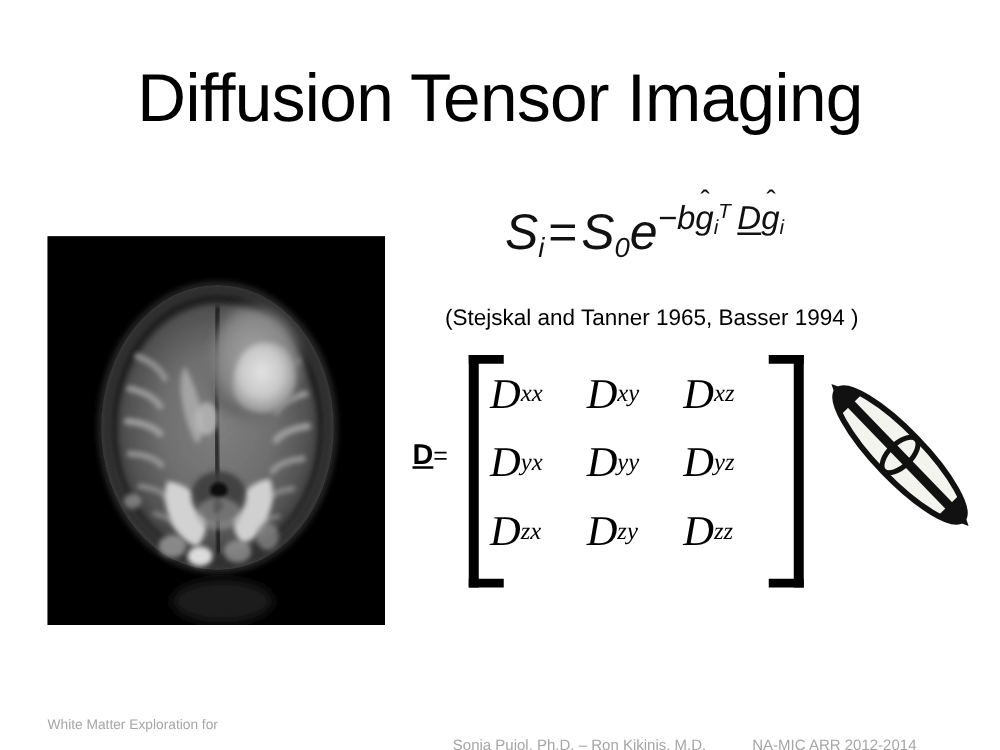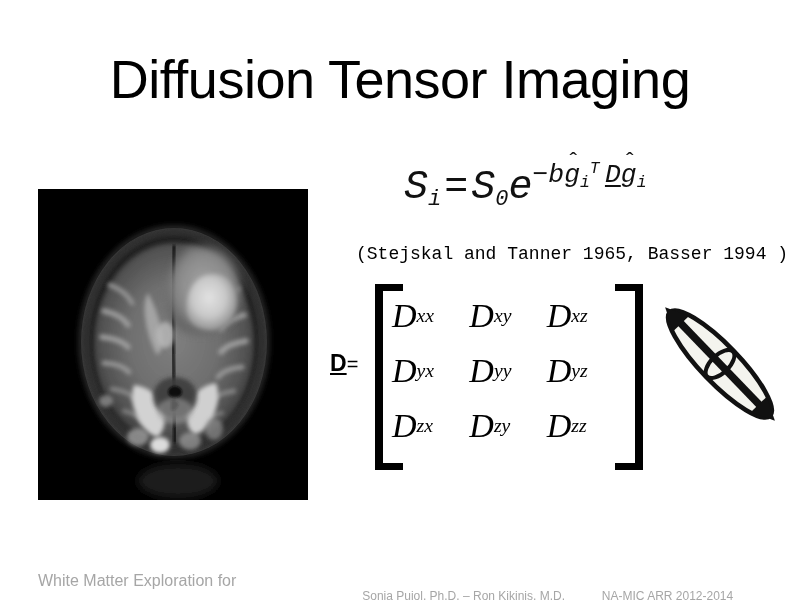--- a/index.html
+++ b/index.html
@@ -58,21 +58,21 @@
     height: 311px;
   }
 
   
   #equation {
     position: absolute;
     left: 404px;
     top: 137px;
     width: 350px;
     height: 62px;
-    font-family: Liberation Mono, monospace;
+    font-family: Liberation Sans, sans-serif;
     font-style: italic;
     font-size: 40px;
     color: #111111;
     white-space: nowrap;
     line-height: 1;
   }
   #equation .sub {
     font-size: 0.55em;
     vertical-align: -0.30em;
     font-style: italic;
@@ -110,21 +110,21 @@
     font-size: 0.85em;
     line-height: 1;
   }
 
   
   #citation {
     position: absolute;
     left: 356px;
     top: 218px;
     width: 400px;
-    font-family: Liberation Mono, monospace;
+    font-family: Liberation Sans, sans-serif;
     font-size: 18px;
     line-height: 24px;
     color: #000000;
     white-space: nowrap;
   }
 
   
   #tensor-block {
     position: absolute;
     left: 330px;
@@ -204,21 +204,21 @@
   }
   #ellipsoid-svg { display: block; }
 
   
   #footer-left {
     position: absolute;
     left: 38px;
     top: 549px;
     width: 230px;
     font-family: "Liberation Sans", sans-serif;
-    font-size: 16px;
+    font-size: 11px;
     line-height: 15px;
     color: #a6a6a6;
   }
   #footer-center {
     position: absolute;
     left: 265px;
     top: 564px;
     width: 300px;
     text-align: right;
     font-family: "Liberation Sans", sans-serif;

